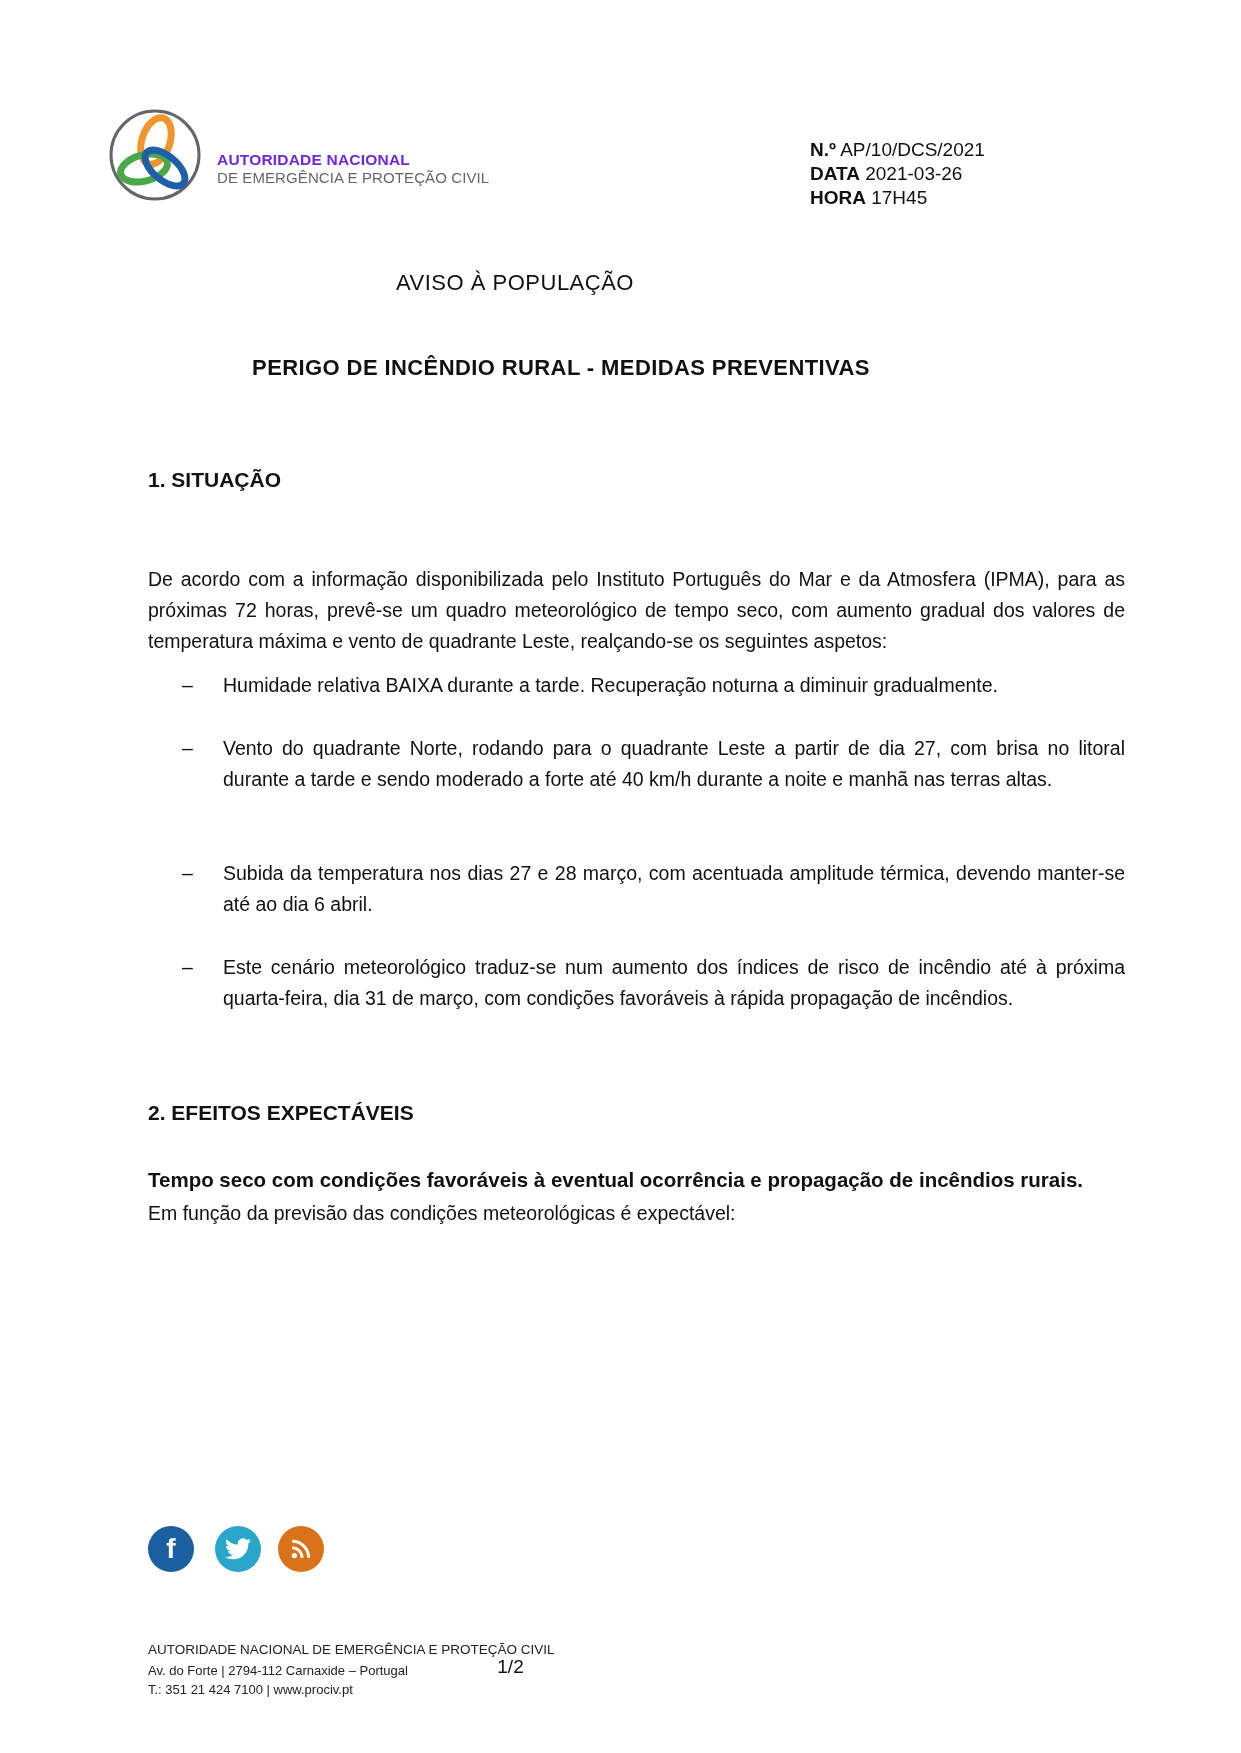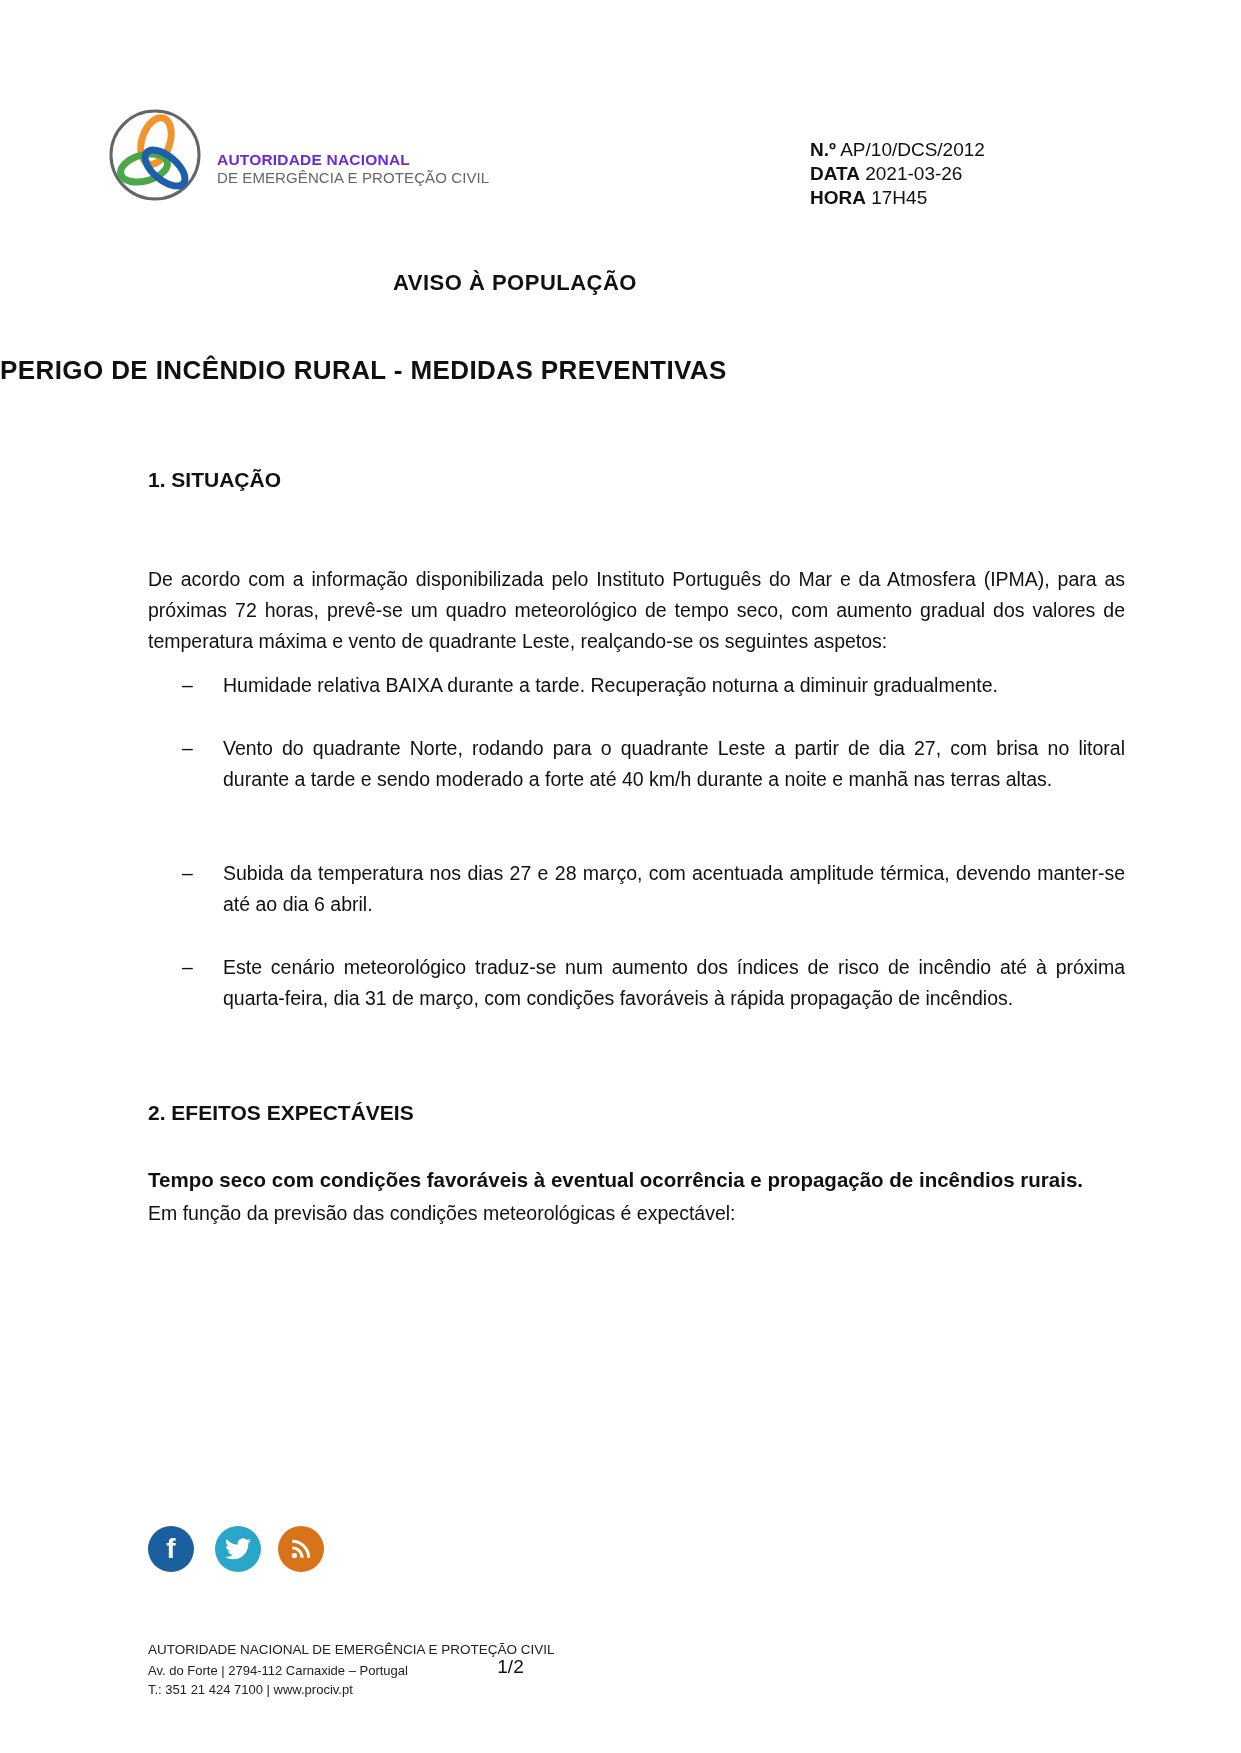--- a/index.html
+++ b/index.html
@@ -4,22 +4,22 @@
 <style>
   html, body { margin: 0; padding: 0; background: #ffffff; }
   body { width: 1241px; height: 1753px; position: relative; overflow: hidden;
          font-family: "Liberation Sans", sans-serif; color: #111; }
   .abs { position: absolute; }
   .logo-circle { left: 108px; top: 108px; width: 94px; height: 94px; }
   .org-name { left: 217px; top: 151px; font-size: 15.5px; font-weight: bold; color: #6d28d9; letter-spacing: 0.2px; }
   .org-sub { left: 217px; top: 169px; font-size: 15px; color: #666; letter-spacing: 0.1px; }
   .meta { left: 810px; top: 138px; font-size: 19px; line-height: 24px; }
   .meta b { font-weight: bold; }
-  .title1 { left: 0; width: 1030px; top: 270px; text-align: center; font-size: 22px; font-weight: bold; letter-spacing: 0.5px; }
-  .title2 { left: 0; width: 1122px; top: 355px; text-align: left; font-size: 26px; font-weight: bold; letter-spacing: 0.4px; }
+  .title1 { left: 0; width: 1030px; top: 270px; text-align: center; font-size: 22px; font-weight: normal; letter-spacing: 0.5px; }
+  .title2 { left: 0; width: 1122px; top: 355px; text-align: center; font-size: 22px; font-weight: bold; letter-spacing: 0.4px; }
   .h-sec { left: 148px; font-size: 21px; font-weight: bold; }
   .para { left: 148px; width: 977px; font-size: 19.5px; line-height: 31px; text-align: justify; margin-top: 43px; }
   .bullet { left: 182px; width: 943px; font-size: 19.5px; line-height: 31px; }
   .bullet .dash { position: absolute; left: 0; top: 0; }
   .bullet .txt { margin-left: 41px; text-align: justify; display: block; }
   .bold-para { left: 148px; width: 977px; font-size: 20.5px; line-height: 31px; font-weight: bold; text-align: justify; }
   .social { top: 1526px; width: 46px; height: 46px; border-radius: 50%; color: #fff; display: flex; align-items: center; justify-content: center; font-weight: bold; }
   .fb { left: 148px; background: #1a5f9e; font-size: 28px; font-family: "Liberation Sans", sans-serif; }
   .tw { left: 215px; background: #2ba6cb; }
   .rss { left: 278px; background: #d9731a; }
@@ -32,21 +32,21 @@
 <svg class="abs logo-circle" viewBox="0 0 94 94">
   <circle cx="47" cy="47" r="44" fill="none" stroke="#666" stroke-width="3"></circle>
   <ellipse cx="48" cy="33" rx="14" ry="24" fill="none" stroke="#f0952c" stroke-width="7" transform="rotate(18 48 33)"></ellipse>
   <ellipse cx="36" cy="60" rx="24" ry="13" fill="none" stroke="#4aa84a" stroke-width="7" transform="rotate(-15 36 60)"></ellipse>
   <ellipse cx="57" cy="60" rx="24" ry="12" fill="none" stroke="#1d5fa8" stroke-width="7" transform="rotate(40 57 60)"></ellipse>
 </svg>
 <div class="abs org-name">AUTORIDADE NACIONAL</div>
 <div class="abs org-sub">DE EMERGÊNCIA E PROTEÇÃO CIVIL</div>
 
 <div class="abs meta">
-  <div><b>N.º</b> <span>AP/10/DCS/2012</span></div>
+  <div><b>N.º</b> <span>AP/10/DCS/2021</span></div>
   <div><b>DATA</b> <span>2021-03-26</span></div>
   <div><b>HORA</b> <span>17H45</span></div>
 </div>
 
 <div class="abs title1">AVISO À POPULAÇÃO</div>
 <div class="abs title2">PERIGO DE INCÊNDIO RURAL - MEDIDAS PREVENTIVAS</div>
 
 <div class="abs h-sec" style="top:468px;">1. SITUAÇÃO</div>
 <div class="abs para" style="top:521px;">De acordo com a informação disponibilizada pelo Instituto Português do Mar e da Atmosfera (IPMA), para as próximas 72 horas, prevê-se um quadro meteorológico de tempo seco, com aumento gradual dos valores de temperatura máxima e vento de quadrante Leste, realçando-se os seguintes aspetos:</div>
 

